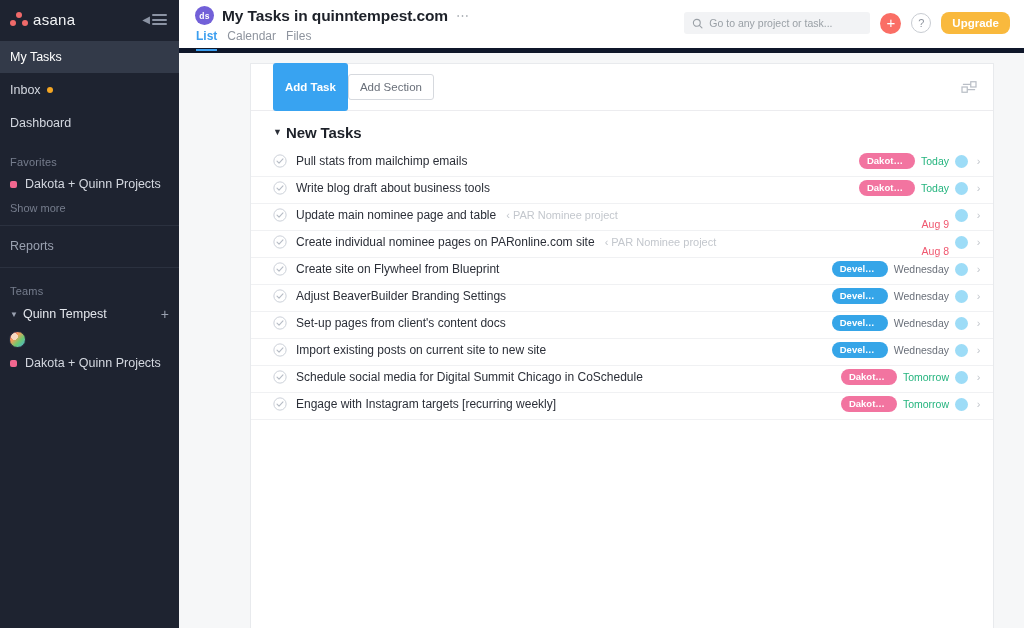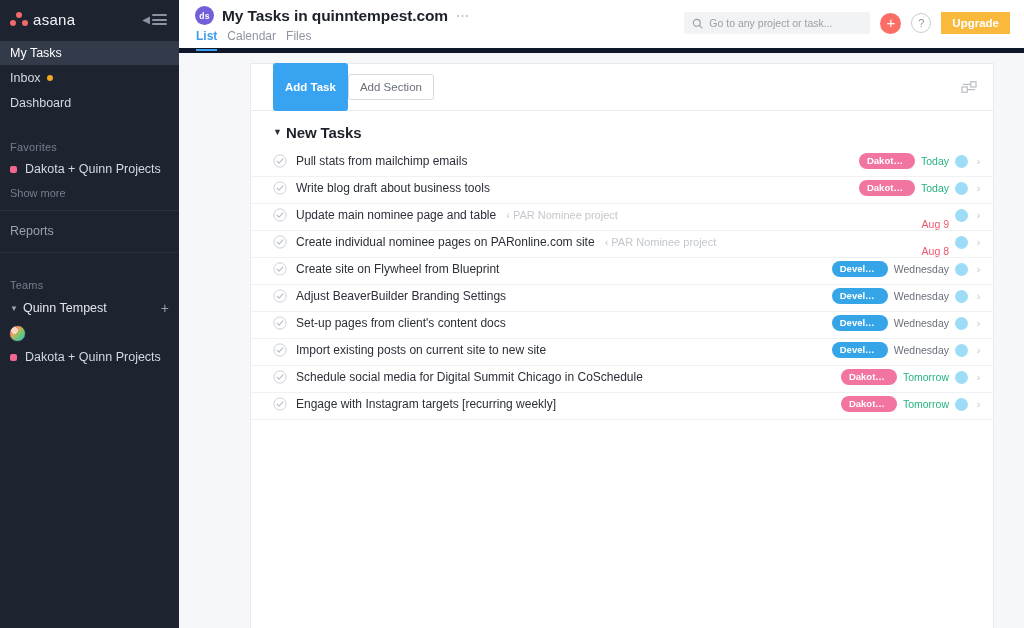--- a/index.html
+++ b/index.html
@@ -33,33 +33,33 @@
   .logo-text {
     font-size: 15px; color: #f2f3f5; letter-spacing: .3px; font-weight: 400;
   }
   .collapse-btn { display: flex; align-items: center; gap: 2px; cursor: pointer; }
   .collapse-btn .chev { color: #8b93a3; font-size: 10px; line-height: 1; }
   .burger { display: flex; flex-direction: column; gap: 2.5px; }
   .burger span { display: block; width: 15px; height: 2px; background: #8b93a3; border-radius: 1px; }
 
   .sb-nav { margin-top: 2px; }
   .sb-item {
-    height: 24px; display: flex; align-items: center;
+    height: 32px; display: flex; align-items: center;
     padding: 0 10px; font-size: 12.5px; color: #d4d8e0;
     cursor: pointer; margin-bottom: 1px;
   }
   .sb-item.active { background: #333a49; color: #ffffff; }
   .sb-item .dot-orange {
     width: 6px; height: 6px; border-radius: 50%;
     background: #f5a623; margin-left: 6px; display: inline-block;
   }
 
   .sb-section-label {
     font-size: 11px; color: #767d8d; padding: 0 10px;
-    margin-top: 26px; margin-bottom: 7px; letter-spacing: .2px;
+    margin-top: 17px; margin-bottom: 7px; letter-spacing: .2px;
   }
   .sb-proj {
     display: flex; align-items: center; gap: 8px;
     padding: 0 10px; height: 18px; font-size: 12.5px; color: #d4d8e0;
     cursor: pointer;
   }
   .proj-dot { width: 7px; height: 7px; border-radius: 2px; background: #f2678f; flex: 0 0 7px; }
   .sb-showmore {
     font-size: 11px; color: #767d8d; padding: 0 10px;
     margin-top: 9px; cursor: pointer;
@@ -126,21 +126,21 @@
     color: #fff; display: flex; align-items: center; justify-content: center;
     font-size: 15px; line-height: 1; cursor: pointer; font-weight: 300; padding-bottom: 1px;
   }
   .help-btn {
     width: 20px; height: 20px; border-radius: 50%; border: 1px solid #c8ccd2;
     color: #8e949e; display: flex; align-items: center; justify-content: center;
     font-size: 11px; cursor: pointer; background: #fff;
   }
   .upgrade-btn {
     background: #f9b93d; color: #ffffff; font-size: 11.5px; font-weight: 700;
-    border: none; border-radius: 0; padding: 5px 11px; cursor: pointer;
+    border: none; border-radius: 8px; padding: 5px 11px; cursor: pointer;
     font-family: "Liberation Sans", sans-serif;
   }
 
   
   .content-wrap { flex: 1 1 auto; padding: 10px 30px 0 71px; overflow: hidden; }
   .card {
     background: #ffffff; border: 1px solid #e8eaed; border-bottom: none;
     min-height: 568px; border-radius: 1px;
   }
   .card-toolbar {

